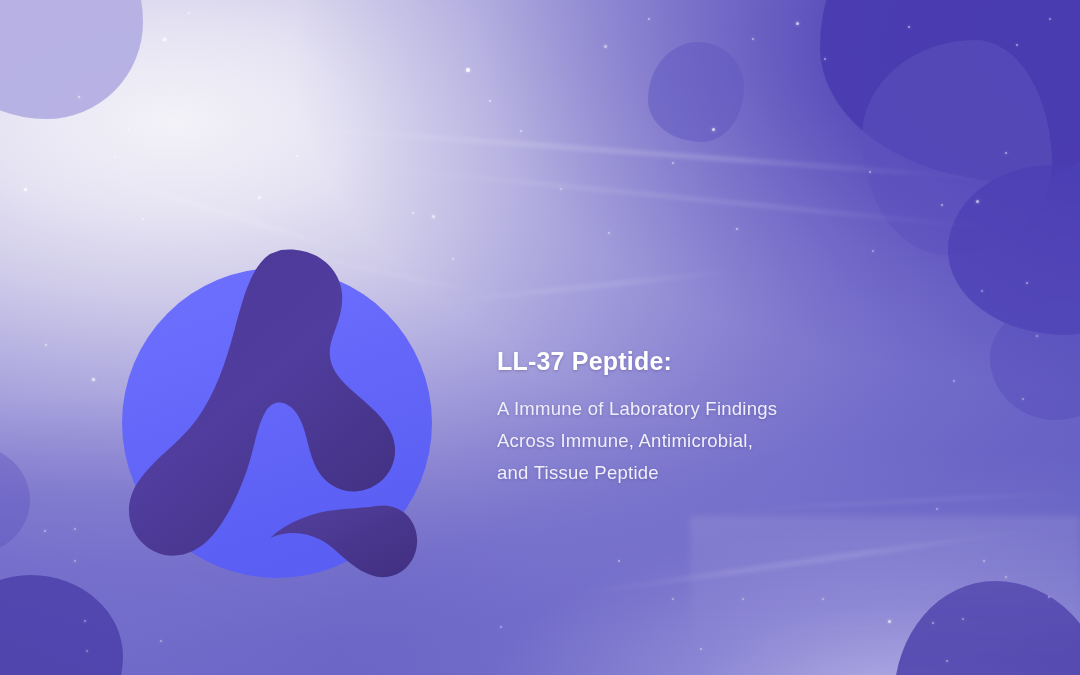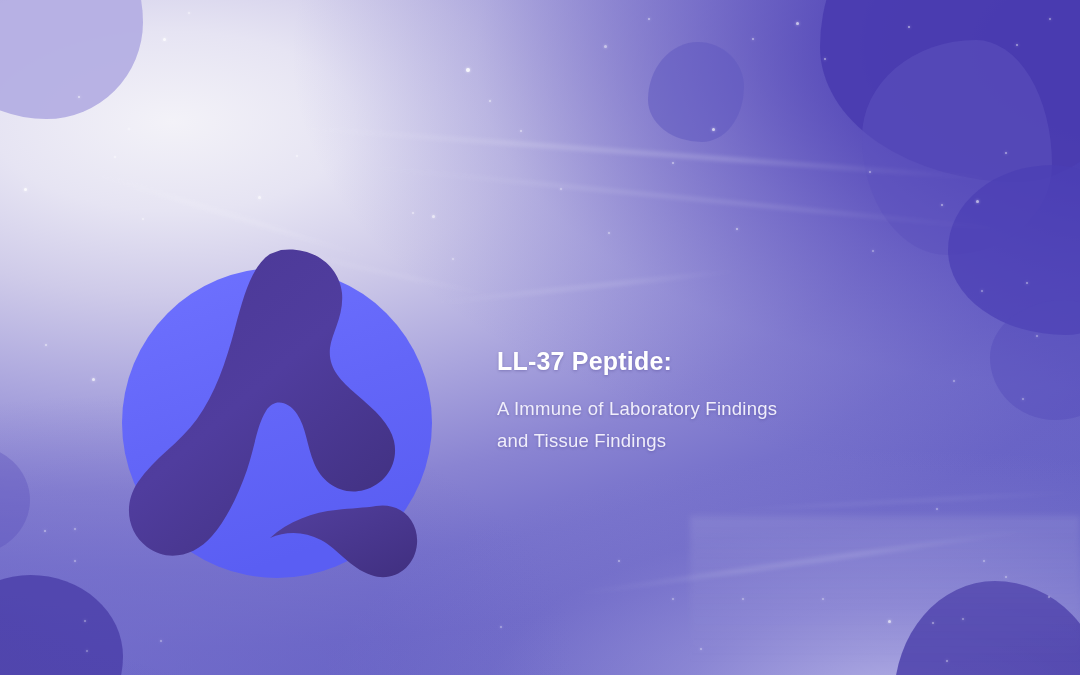--- a/index.html
+++ b/index.html
@@ -358,17 +358,18 @@
                C170 277 196 268 218 266
                C234 264 246 264 258 262 Z" fill="url(#blobGrad2)"></path>
 
     </svg>
   </div>
 
   <div class="text-block">
     <div class="headline">LL-37 Peptide:</div>
     <div class="subline">
       <div>A Immune of Laboratory Findings</div>
-      <div>and Tissue Findings</div>
+      <div>Across Immune, Antimicrobial,</div>
+      <div>and Tissue Peptide</div>
     </div>
   </div>
 
 </div>
 
 </body></html>

